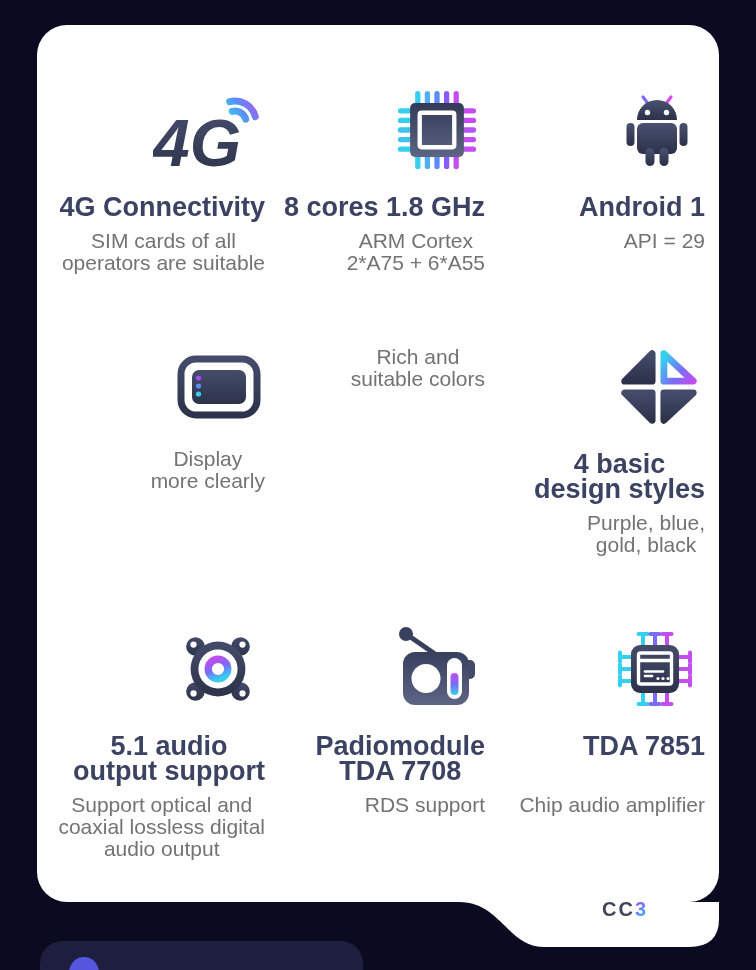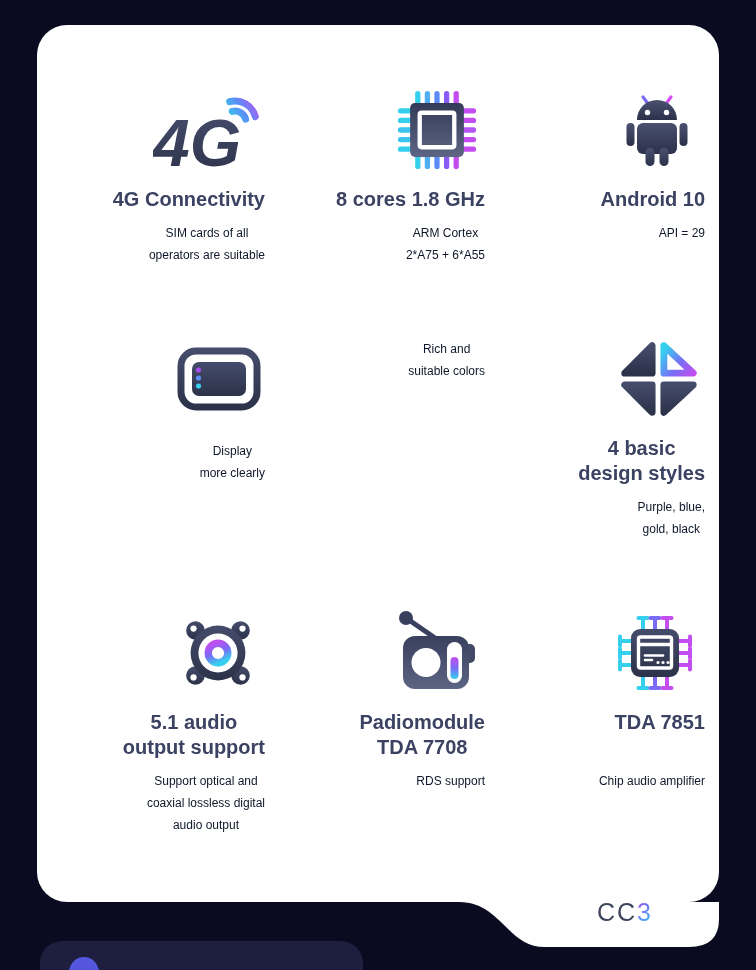--- a/index.html
+++ b/index.html
@@ -2,26 +2,26 @@
 <html><head>
 <meta charset="utf-8">
 <style>
   html,body{margin:0;padding:0;}
   body{width:756px;height:970px;font-family:"Liberation Sans",sans-serif;}
   .screen{position:relative;width:756px;height:970px;background:#0a0a21;overflow:hidden;}
   .card{position:absolute;left:37px;top:25px;width:682px;height:877px;background:#ffffff;border-radius:30px;}
   .grid{display:grid;grid-template-columns:repeat(3,1fr);row-gap:62px;column-gap:6px;padding:54px 14px 0 14px;}
   .cell{display:flex;flex-direction:column;align-items:flex-end;text-align:center;}
   .icon-box{height:102px;display:flex;align-items:center;justify-content:center;}
-  .title{margin:6px 0 0 0;font-size:20px;line-height:25px;font-weight:bold;color:#3b4262;white-space:pre-line;}
+  .title{margin:14px 0 0 0;font-size:27px;line-height:25px;font-weight:bold;color:#3b4262;white-space:pre-line;}
   .tall .title{min-height:50px;}
-  .sub{margin:10px 0 0 0;font-size:12px;line-height:22px;color:#0f172a;white-space:pre-line;}
+  .sub{margin:10px 0 0 0;font-size:21px;line-height:22px;color:#737373;white-space:pre-line;}
   .tab-svg{position:absolute;left:459px;top:902px;display:block;}
   .logo{position:absolute;left:560px;top:898px;width:130px;height:32px;text-align:center;
-        font-size:25px;font-weight:normal;letter-spacing:2px;color:#3f455c;}
+        font-size:20px;font-weight:bold;letter-spacing:2px;color:#3f455c;}
   .logo .grad3{background:linear-gradient(135deg,#a44df0 10%,#5b8cf5 55%,#35d0ee 95%);
         -webkit-background-clip:text;background-clip:text;color:transparent;}
   .next-card{position:absolute;left:40px;top:941px;width:323px;height:40px;background:#1e1e3f;border-radius:22px 22px 0 0;}
   .next-dot{position:absolute;left:69px;top:957px;width:30px;height:30px;border-radius:50%;background:#5456dd;}
 </style>
 </head>
 <body>
 
 <div class="screen">
   <div class="card">
@@ -109,21 +109,21 @@
             <path d="M28,34 a20,20 0 0 1 40,0 Z" fill="url(#dkC)"></path>
             <circle cx="38.5" cy="26.5" r="2.7" fill="#ffffff"></circle>
             <circle cx="57.5" cy="26.5" r="2.7" fill="#ffffff"></circle>
             <rect x="28" y="37" width="40" height="31" rx="6" fill="url(#dkC)"></rect>
             <rect x="17.5" y="37" width="8" height="23" rx="4" fill="url(#dkC)"></rect>
             <rect x="70.5" y="37" width="8" height="23" rx="4" fill="url(#dkC)"></rect>
             <rect x="36.5" y="62" width="9" height="18" rx="4.5" fill="url(#dkC)"></rect>
             <rect x="50.5" y="62" width="9" height="18" rx="4.5" fill="url(#dkC)"></rect>
           </svg>
         </div>
-        <h3 class="title">Android 10</h3>
+        <h3 class="title">Android 1</h3>
         <p class="sub">API = 29</p>
       </div>
 
       <div class="cell tall">
         <div class="icon-box">
           <svg width="92" height="74" viewBox="0 0 92 72">
             <defs>
               <linearGradient id="dkD" x1="0" y1="0" x2="0" y2="1">
                 <stop offset="0" stop-color="#454c6b"></stop>
                   <stop offset="1" stop-color="#2c3249"></stop>

